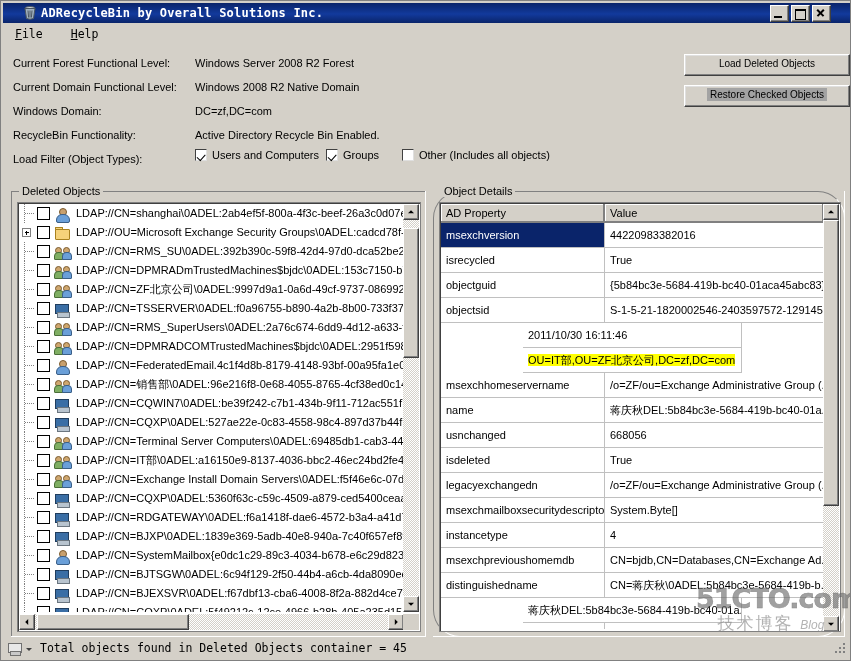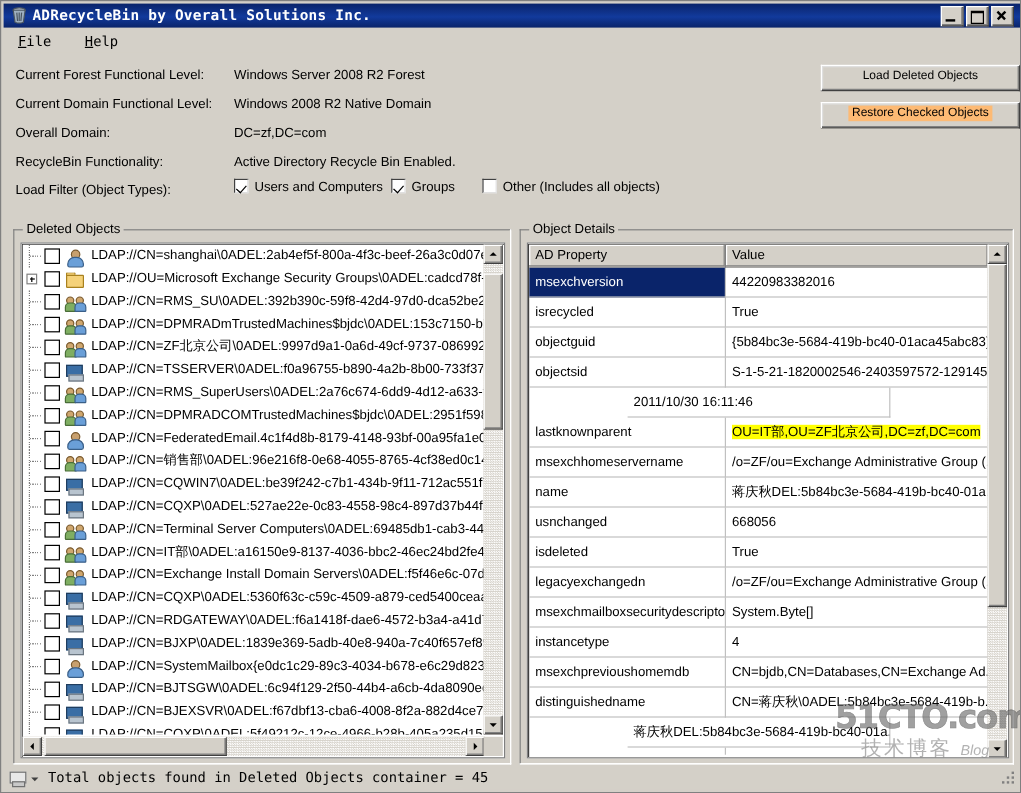--- a/index.html
+++ b/index.html
@@ -23,21 +23,21 @@
   }
 
   
   .titlebar {
     position: absolute;
     left: 2px; top: 2px;
     width: 847px; height: 20px;
     background: linear-gradient(to bottom, #0a246a 0%, #123a9c 55%, #0a246a 100%);
     display: flex;
     align-items: center;
-    padding: 0 4px;
+    padding: 0 18px;
     box-sizing: border-box;
   }
   .title-icon {
     width: 16px; height: 16px;
     margin: 0 3px 0 1px;
     flex: 0 0 auto;
     position: relative;
   }
   .title-text {
     color: #fff;
@@ -120,21 +120,21 @@
     box-shadow: inset -1px -1px 0 #808080, inset 1px 1px 0 #dfdfdf;
     font-size: 10px;
     text-align: center;
     cursor: default;
     line-height: 18px;
     box-sizing: border-box;
   }
   #btn-load { left: 683px; top: 53px; width: 166px; height: 22px; }
   #btn-restore { left: 683px; top: 84px; width: 166px; height: 22px; }
   .btn .hl {
-    background: #fdba74;
+    background: #a3a3a3;
     padding: 1px 3px;
   }
 
   
   .checkrow { position: absolute; top: 148px; height: 16px; }
   .cb {
     display: inline-block;
     width: 12px; height: 12px;
     background: #fff;
     border-top: 1.5px solid #404040;
@@ -173,21 +173,21 @@
     pointer-events: none;
   }
   .group-label {
     position: absolute;
     top: -7px; left: 7px;
     background: #d4d0c8;
     padding: 0 3px;
     font-size: 11px;
   }
   #grp-deleted { left: 10px; top: 190px; width: 415px; height: 446px; }
-  #grp-details { left: 432px; top: 190px; width: 412px; height: 446px; }
+  #grp-details { left: 432px; top: 190px; width: 412px; height: 446px; border-radius: 27px; }
 
   
   .listctl {
     position: absolute;
     left: 5px; top: 10px;
     width: 404px; height: 430px;
     background: #fff;
     border: 1px solid #808080;
     box-shadow: inset 1px 1px 0 #404040;
     box-sizing: border-box;
@@ -495,21 +495,21 @@
   <div class="menubar">
     <span class="menuitem"><u>F</u><span>ile</span></span>
     <span class="menuitem"><u>H</u><span>elp</span></span>
   </div>
 
   <div class="info">
     <div class="info-row info-label" style="top:8px">Current Forest Functional Level:</div>
     <div class="info-row info-value" style="top:8px">Windows Server 2008 R2 Forest</div>
     <div class="info-row info-label" style="top:32px">Current Domain Functional Level:</div>
     <div class="info-row info-value" style="top:32px">Windows 2008 R2 Native Domain</div>
-    <div class="info-row info-label" style="top:56px">Overall Domain:</div>
+    <div class="info-row info-label" style="top:56px">Windows Domain:</div>
     <div class="info-row info-value" style="top:56px">DC=zf,DC=com</div>
     <div class="info-row info-label" style="top:80px">RecycleBin Functionality:</div>
     <div class="info-row info-value" style="top:80px">Active Directory Recycle Bin Enabled.</div>
     <div class="info-row info-label" style="top:104px">Load Filter (Object Types):</div>
   </div>
 
   <div class="checkrow" style="left:194px">
     <span class="cb checked"></span><span>Users and Computers</span>
   </div>
   <div class="checkrow" style="left:325px">
@@ -905,21 +905,20 @@
             <div class="gc gc-val">{5b84bc3e-5684-419b-bc40-01aca45abc83}</div>
           </div>
           <div class="grow">
             <div class="gc gc-prop">objectsid</div>
             <div class="gc gc-val">S-1-5-21-1820002546-2403597572-129145...</div>
           </div>
           <div class="grow">
             <div class="gc gc-val">2011/10/30 16:11:46</div>
           </div>
           <div class="grow">
-            <div class="gc gc-prop">lastknownparent</div>
             <div class="gc gc-val"><span class="hl">OU=IT部,OU=ZF北京公司,DC=zf,DC=com</span></div>
           </div>
           <div class="grow">
             <div class="gc gc-prop">msexchhomeservername</div>
             <div class="gc gc-val">/o=ZF/ou=Exchange Administrative Group (...</div>
           </div>
           <div class="grow">
             <div class="gc gc-prop">name</div>
             <div class="gc gc-val">蒋庆秋DEL:5b84bc3e-5684-419b-bc40-01a...</div>
           </div>

